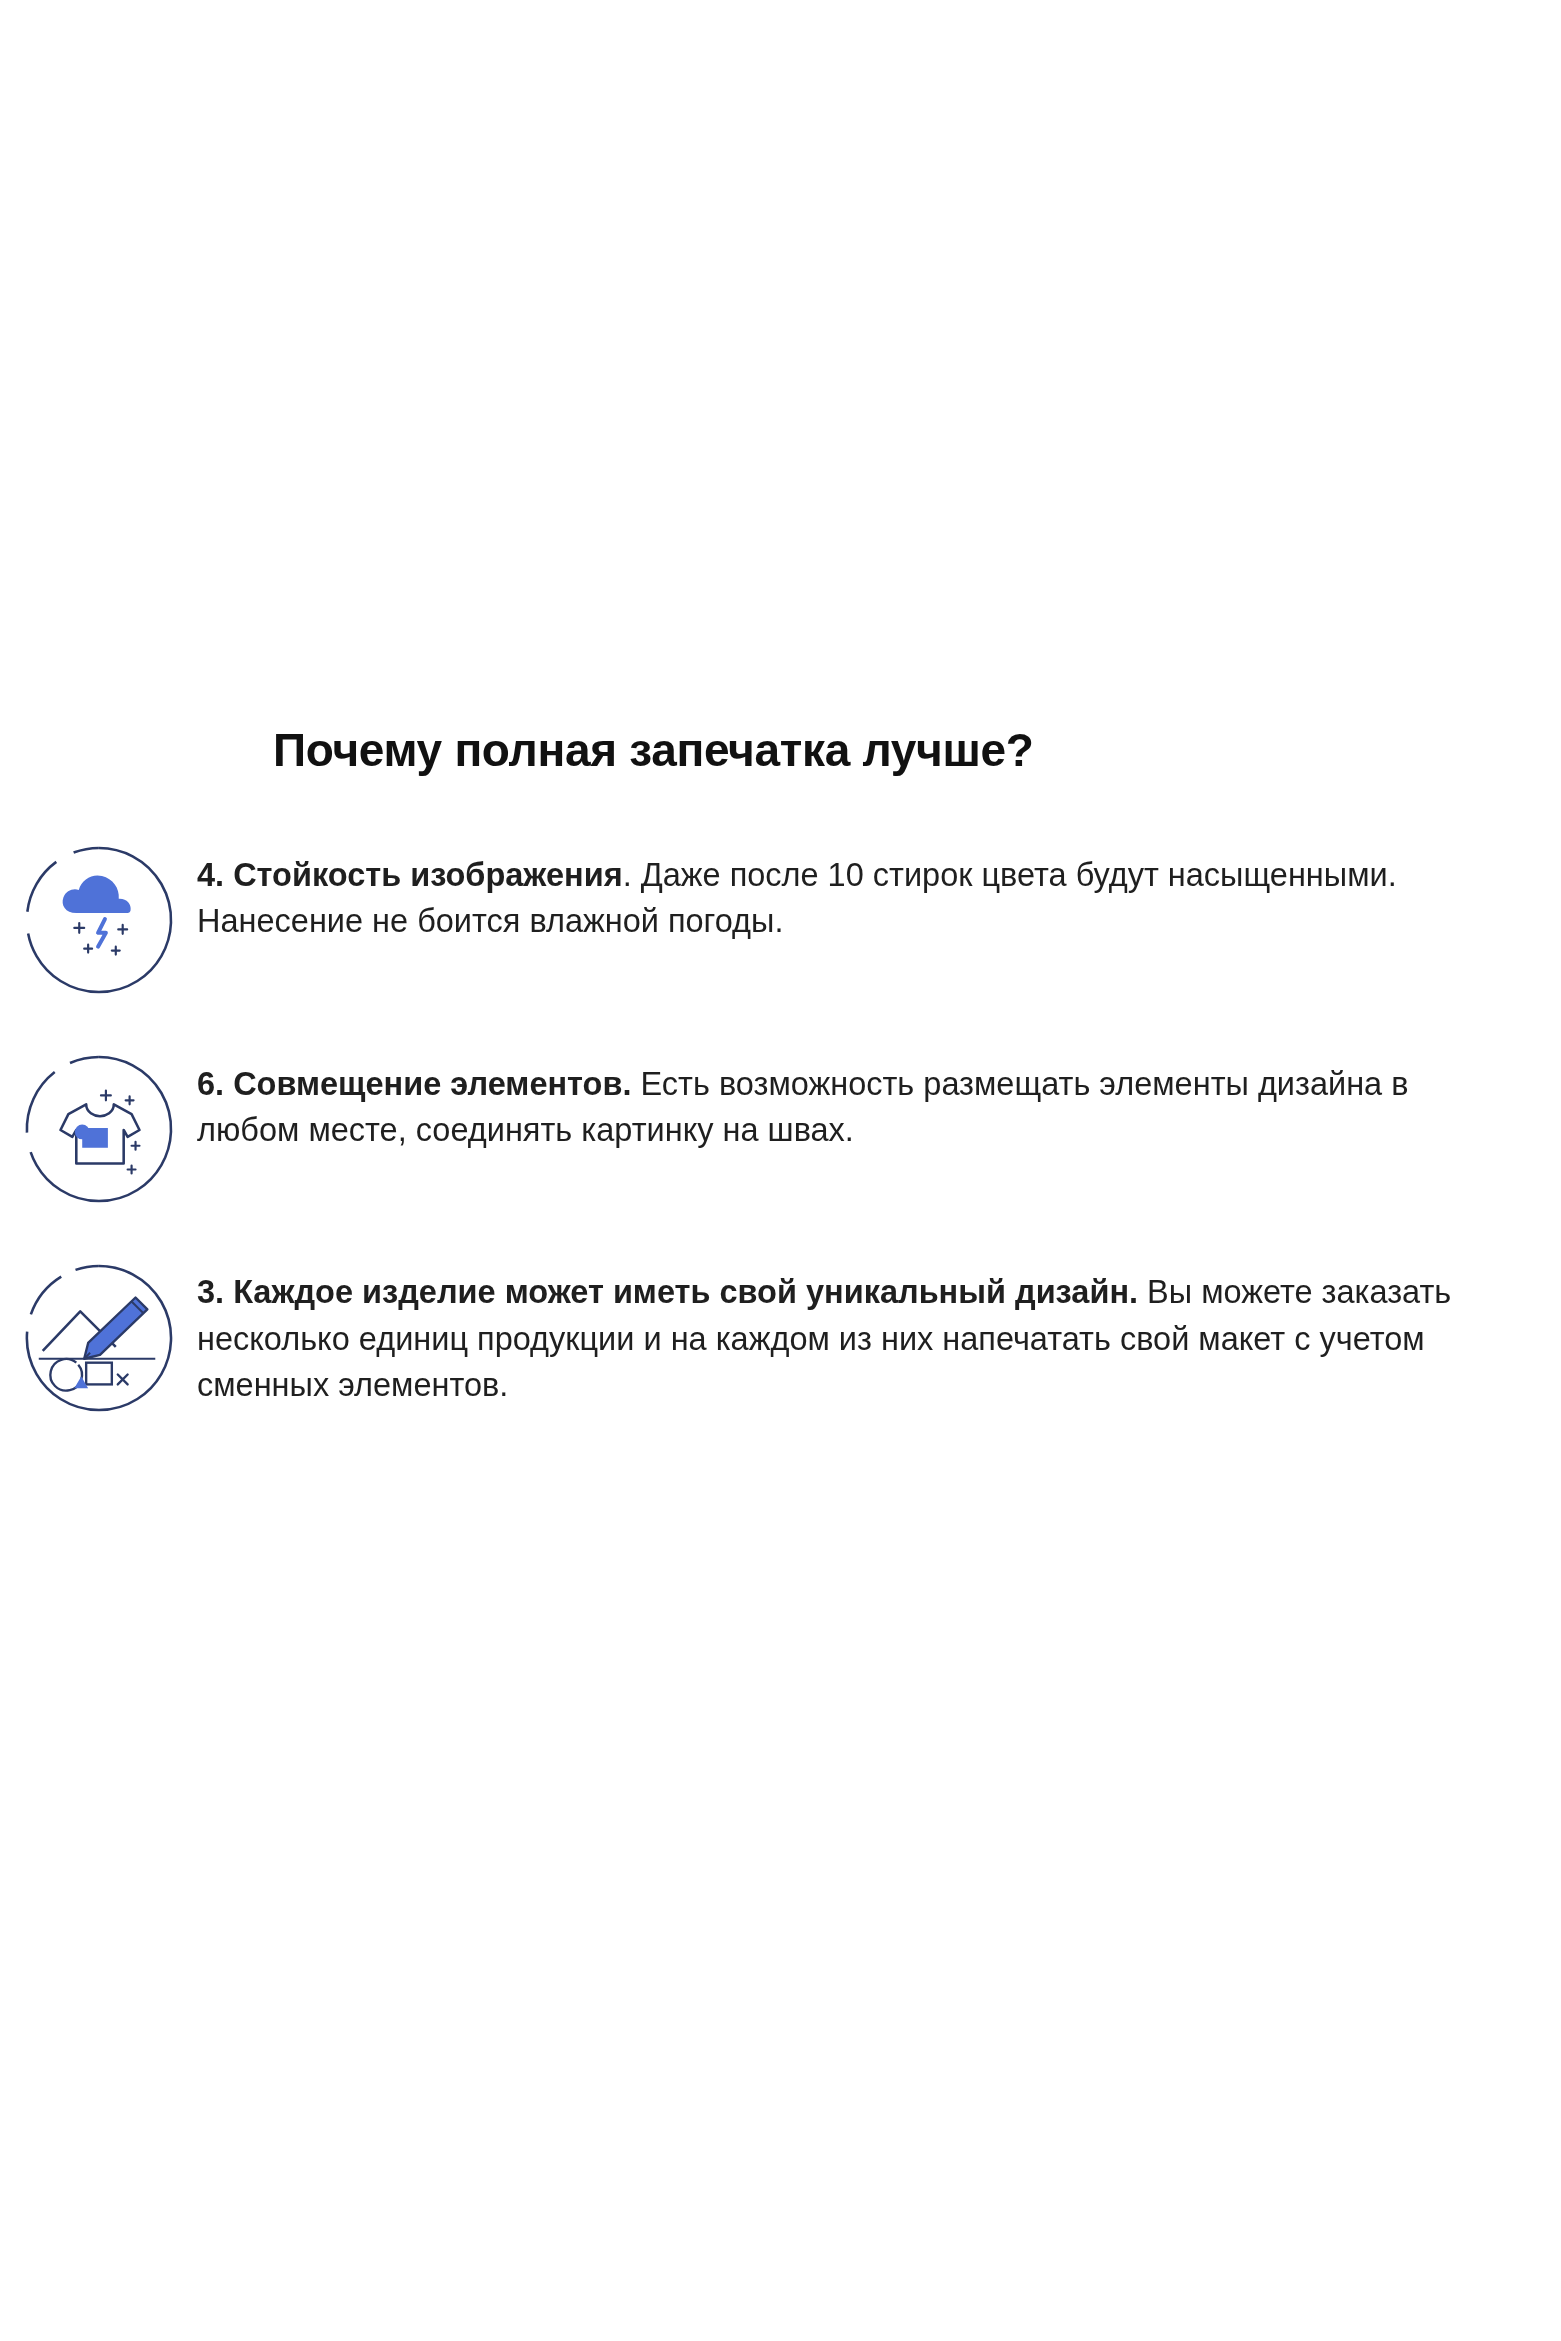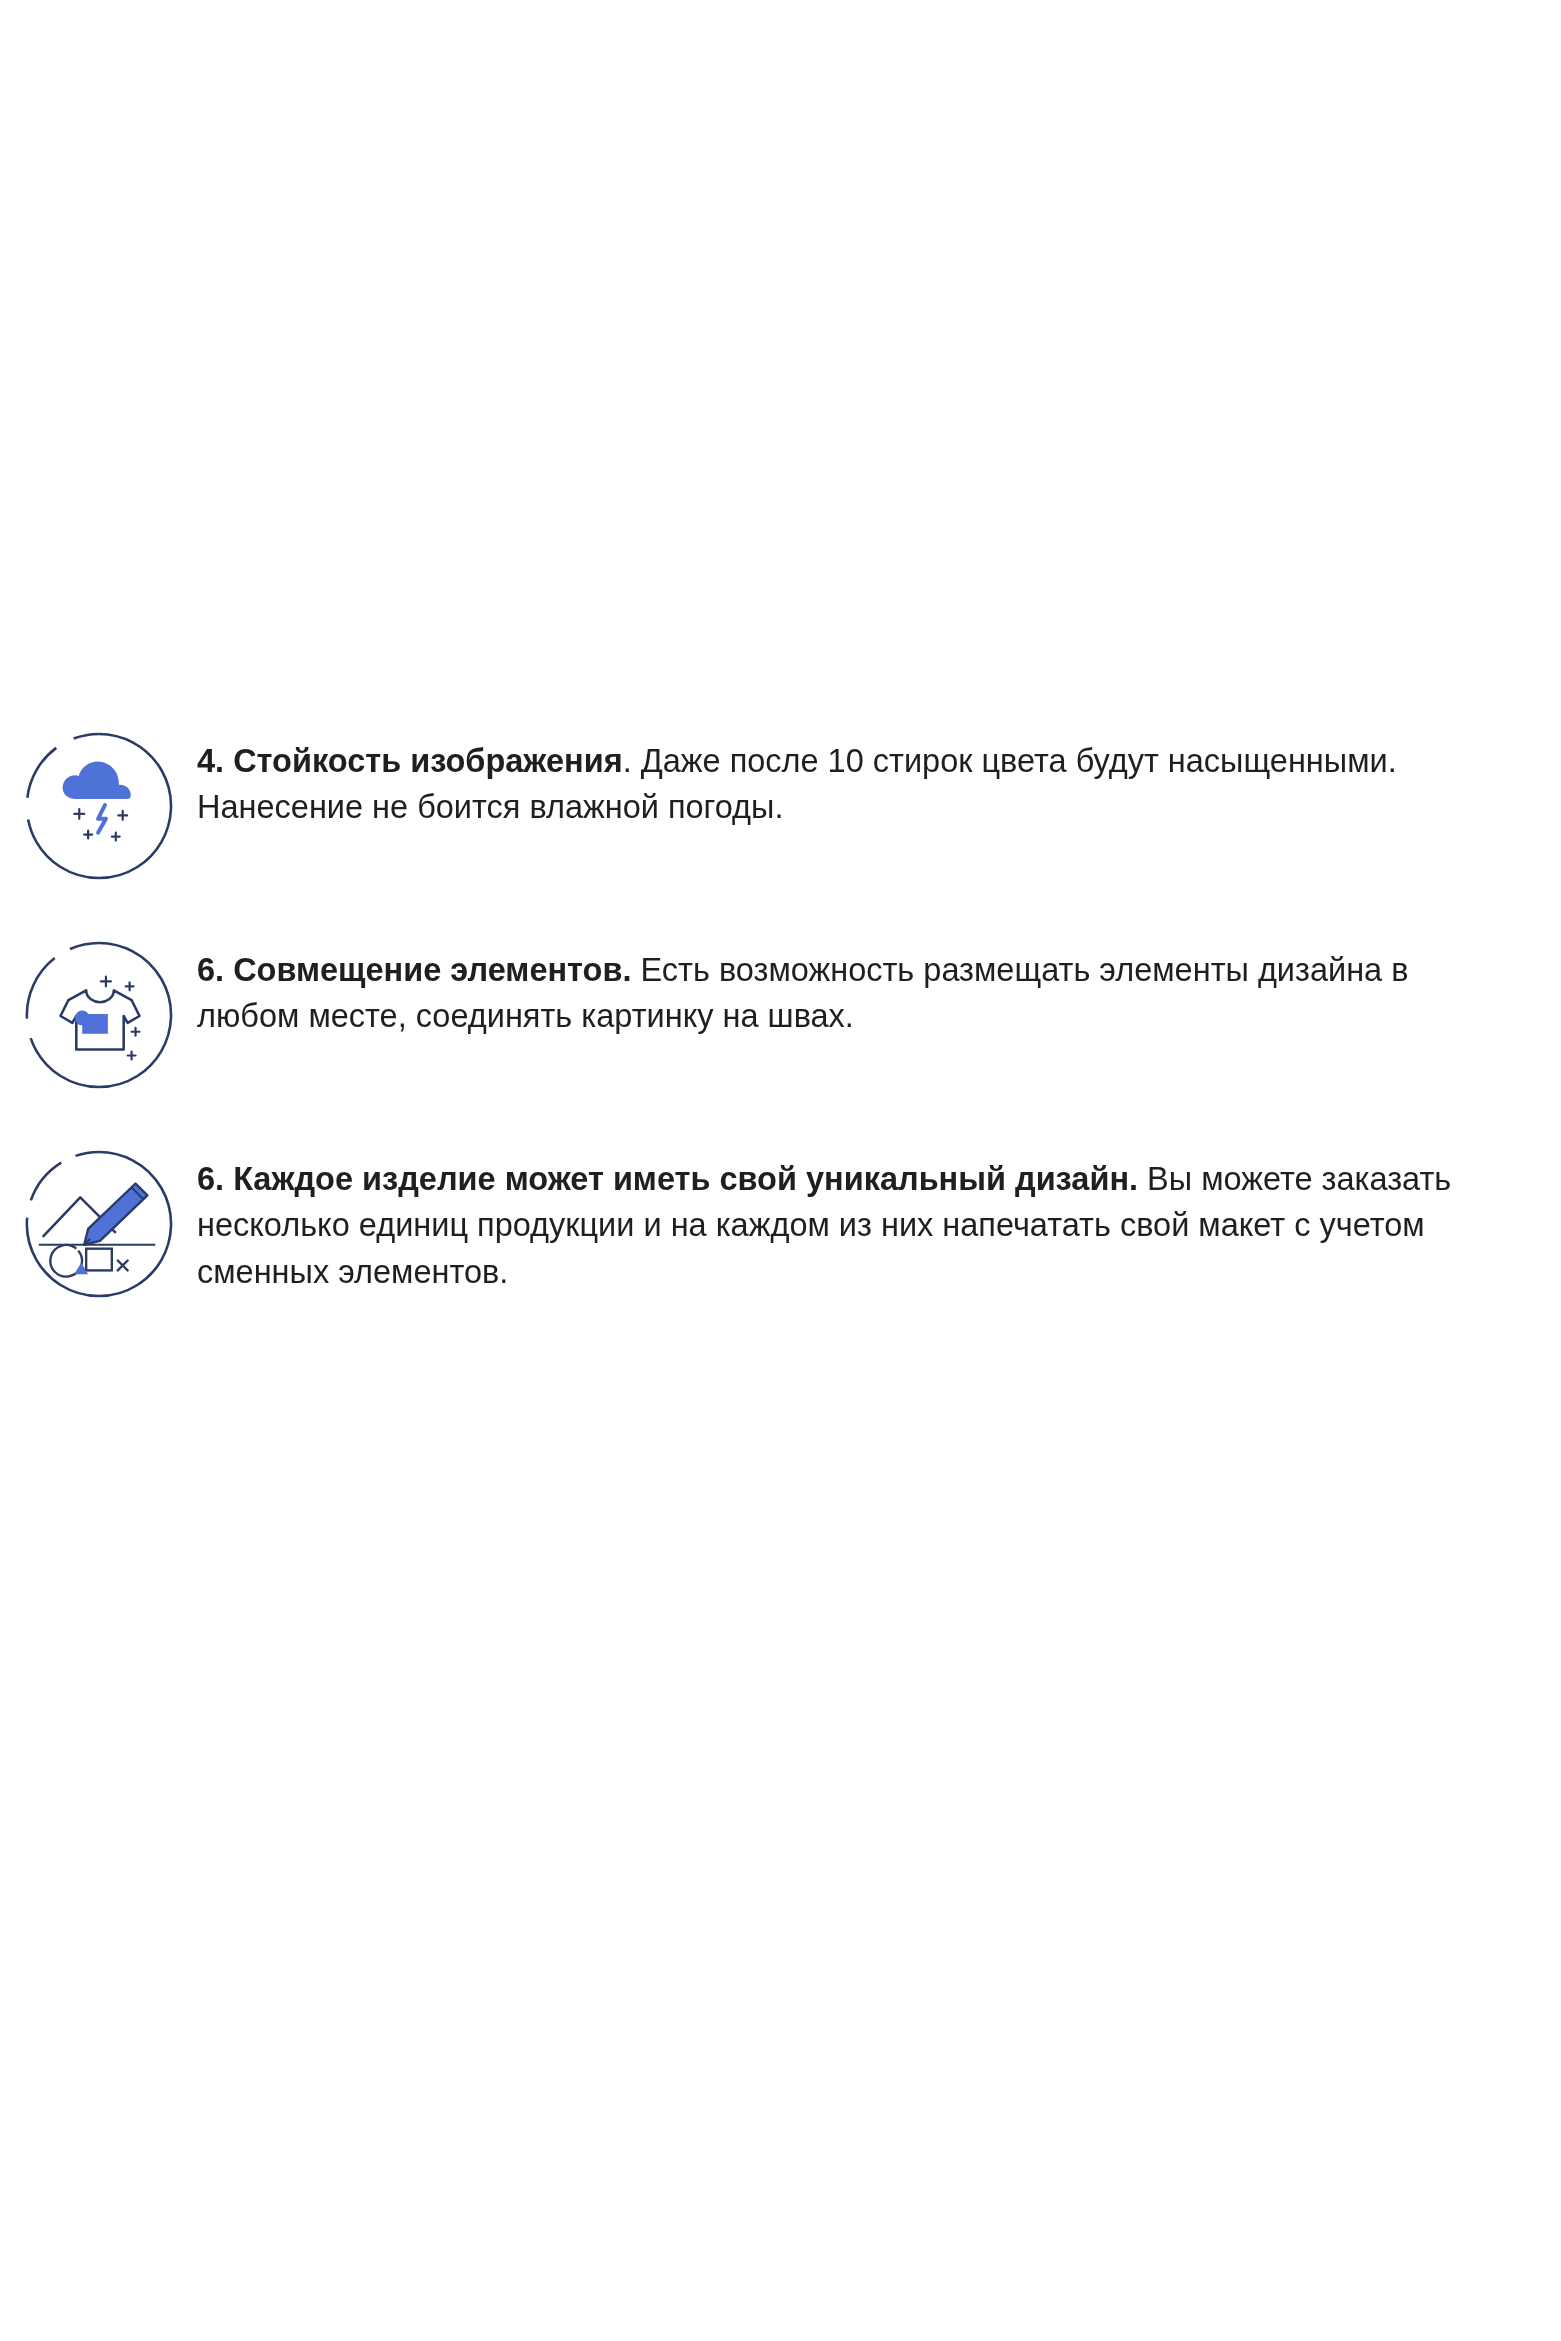--- a/index.html
+++ b/index.html
@@ -83,20 +83,21 @@
   .item-2 { margin-top: 43px; }
   .item-3 { margin-top: 41px; }
 </style>
 </head>
 <body>
 
 <div class="page">
 
   <div class="content">
 
+    <h1 class="headline">Почему полная запечатка лучше?</h1>
 
     <div class="item item-1">
       <div class="icon-cell">
         <div class="icon-circle">
           <svg width="156" height="156" viewBox="0 0 158 158" fill="none" xmlns="http://www.w3.org/2000/svg">
             <path d="M79 6 A73 73 0 1 1 78.9 6" stroke="#2b3a67" stroke-width="2.6" fill="none" stroke-dasharray="330 22 60 20"></path>
             <path d="M56 72 C45 72 40 64 43 56 C45.5 49 53 46.5 58.5 48.5 C61.5 38 72 32 82 34.5 C93 37 100 47 99 57.5 C107 57 112 63 111 69 C110.3 71.9 108 72 106 72 Z" fill="#4f72d8"></path>
             <path d="M85 78 L78 92 L86 92 L78 106" stroke="#4f72d8" stroke-width="4" fill="none" stroke-linejoin="round" stroke-linecap="round"></path>
             <g stroke="#2b3a67" stroke-width="2.2" stroke-linecap="round">
               <path d="M59 82 L59 92 M54 87 L64 87"></path>
@@ -150,20 +151,20 @@
             <path d="M64 100 L70 94" stroke="#2b3a67" stroke-width="2"></path>
             <path d="M56 104 A16 16 0 1 0 58 106" stroke="#2b3a67" stroke-width="2.4" fill="none"></path>
             <rect x="66" y="104" width="26" height="22" stroke="#2b3a67" stroke-width="2.4" fill="none"></rect>
             <path d="M54 130 L68 130 L61 118 Z" fill="#4f72d8"></path>
             <path d="M98 116 L108 126 M108 116 L98 126" stroke="#2b3a67" stroke-width="2.4" stroke-linecap="round"></path>
           </svg>
         </div>
       </div>
       <div class="text-cell">
         <p class="body-text">
-          <b>6. Каждое изделие может иметь свой уникальный дизайн.</b><span></span><span> Вы можете заказать несколько единиц продукции и на каждом из них напечатать свой макет с учетом сменных элементов.</span>
+          <b>3. Каждое изделие может иметь свой уникальный дизайн.</b><span></span><span> Вы можете заказать несколько единиц продукции и на каждом из них напечатать свой макет с учетом сменных элементов.</span>
         </p>
       </div>
     </div>
 
   </div>
 </div>
 
 
 </body></html>

